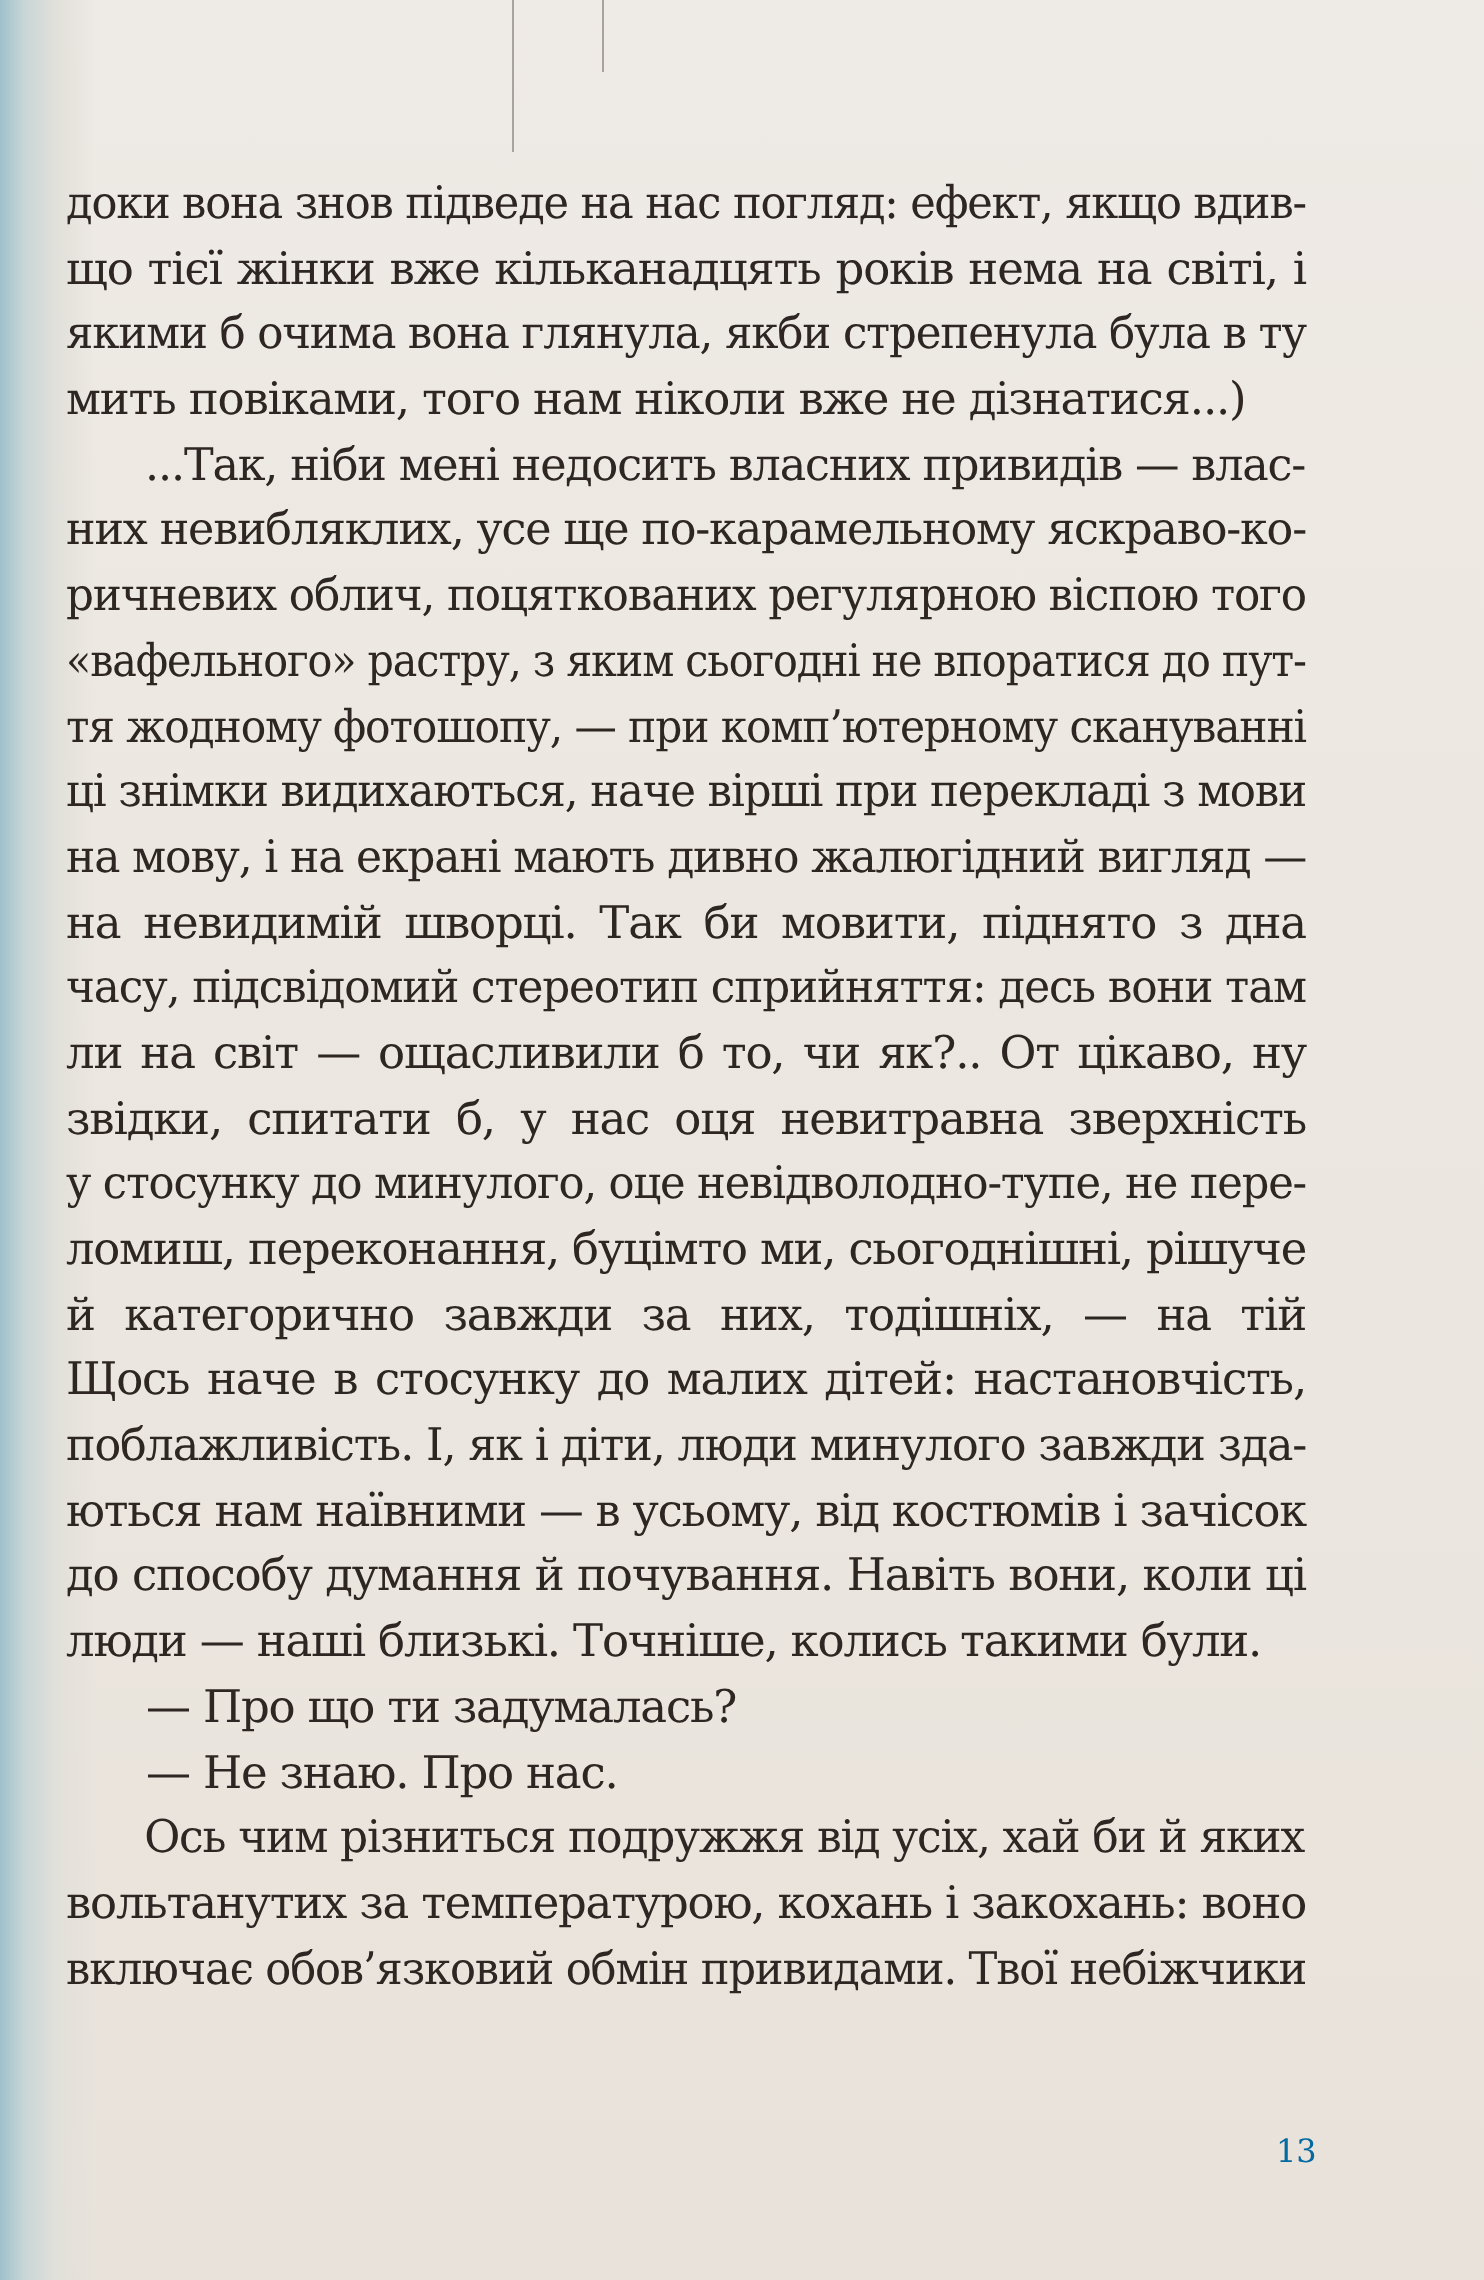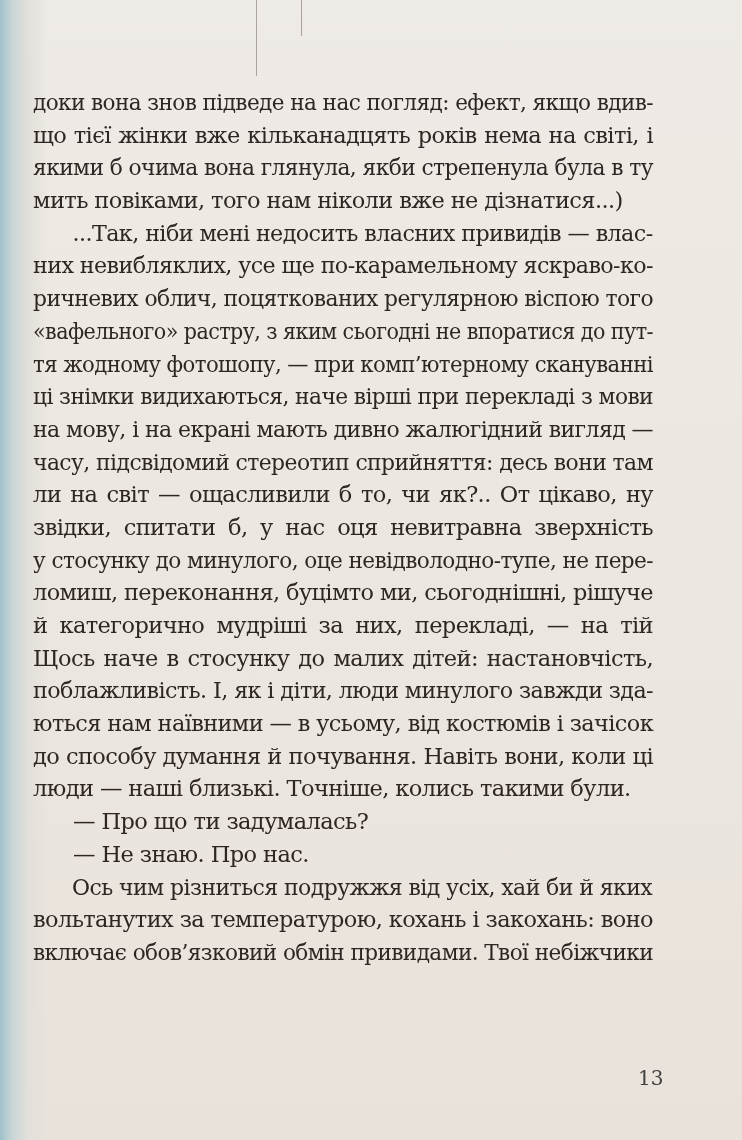--- a/index.html
+++ b/index.html
@@ -21,47 +21,48 @@
   .line {
     height: 32.7px; line-height: 32.7px;
     font-size: 22.5px; letter-spacing: -0.6px;
     white-space: nowrap; text-align: justify; text-align-last: justify;
     transform-origin: left center;
   }
   .line.last { text-align-last: left; }
   .line.indent { padding-left: 40px; }
   .page-number {
     position: absolute; left: 638px; top: 1066px;
-    font-size: 20px; color: #404040;
+    font-size: 16px; color: #0369a1;
   }
 </style>
 </head>
 <body>
 
 <div class="fold-line fold-a"></div>
 <div class="fold-line fold-b"></div>
 
 <div class="page-body" id="page-body">
     <div class="line" style="transform: scaleX(0.9579); text-align: left; text-align-last: left;">доки вона знов підведе на нас погляд: ефект, якщо вдив-</div>
     <div class="line">що тієї жінки вже кільканадцять років нема на світі, і</div>
     <div class="line" style="transform: scaleX(0.9674); text-align: left; text-align-last: left;">якими б очима вона глянула, якби стрепенула була в ту</div>
     <div class="line last">мить повіками, того нам ніколи вже не дізнатися...)</div>
     <div class="line indent" style="transform: scaleX(0.9884); text-align: left; text-align-last: left;">...Так, ніби мені недосить власних привидів — влас-</div>
     <div class="line" style="transform: scaleX(0.9869); text-align: left; text-align-last: left;">них невибляклих, усе ще по-карамельному яскраво-ко-</div>
     <div class="line" style="transform: scaleX(0.9714); text-align: left; text-align-last: left;">ричневих облич, поцяткованих регулярною віспою того</div>
     <div class="line" style="transform: scaleX(0.9175); text-align: left; text-align-last: left;">«вафельного» растру, з яким сьогодні не впоратися до пут-</div>
     <div class="line" style="transform: scaleX(0.9421); text-align: left; text-align-last: left;">тя жодному фотошопу, — при комп’ютерному скануванні</div>
     <div class="line" style="transform: scaleX(0.9664); text-align: left; text-align-last: left;">ці знімки видихаються, наче вірші при перекладі з мови</div>
     <div class="line" style="transform: scaleX(0.9778); text-align: left; text-align-last: left;">на мову, і на екрані мають дивно жалюгідний вигляд —</div>
+    <div class="line">на невидимій шворці. Так би мовити, піднято з дна</div>
     <div class="line" style="transform: scaleX(0.9728); text-align: left; text-align-last: left;">часу, підсвідомий стереотип сприйняття: десь вони там</div>
     <div class="line">ли на світ — ощасливили б то, чи як?.. От цікаво, ну</div>
     <div class="line">звідки, спитати б, у нас оця невитравна зверхність</div>
     <div class="line" style="transform: scaleX(0.9598); text-align: left; text-align-last: left;">у стосунку до минулого, оце невідволодно-тупе, не пере-</div>
     <div class="line" style="transform: scaleX(0.9959); text-align: left; text-align-last: left;">ломиш, переконання, буцімто ми, сьогоднішні, рішуче</div>
-    <div class="line">й категорично мудріші за них, перекладі, — на тій</div>
+    <div class="line">й категорично завжди за них, тодішніх, — на тій</div>
     <div class="line">Щось наче в стосунку до малих дітей: настановчість,</div>
     <div class="line" style="transform: scaleX(0.9877); text-align: left; text-align-last: left;">поблажливість. І, як і діти, люди минулого завжди зда-</div>
     <div class="line" style="transform: scaleX(0.9944); text-align: left; text-align-last: left;">ються нам наївними — в усьому, від костюмів і зачісок</div>
     <div class="line">до способу думання й почування. Навіть вони, коли ці</div>
     <div class="line last">люди — наші близькі. Точніше, колись такими були.</div>
     <div class="line indent last">— Про що ти задумалась?</div>
     <div class="line indent last">— Не знаю. Про нас.</div>
     <div class="line indent" style="transform: scaleX(0.9777); text-align: left; text-align-last: left;">Ось чим різниться подружжя від усіх, хай би й яких</div>
     <div class="line" style="transform: scaleX(0.9979); text-align: left; text-align-last: left;">вольтанутих за температурою, кохань і закохань: воно</div>
     <div class="line" style="transform: scaleX(0.9596); text-align: left; text-align-last: left;">включає обов’язковий обмін привидами. Твої небіжчики</div>

